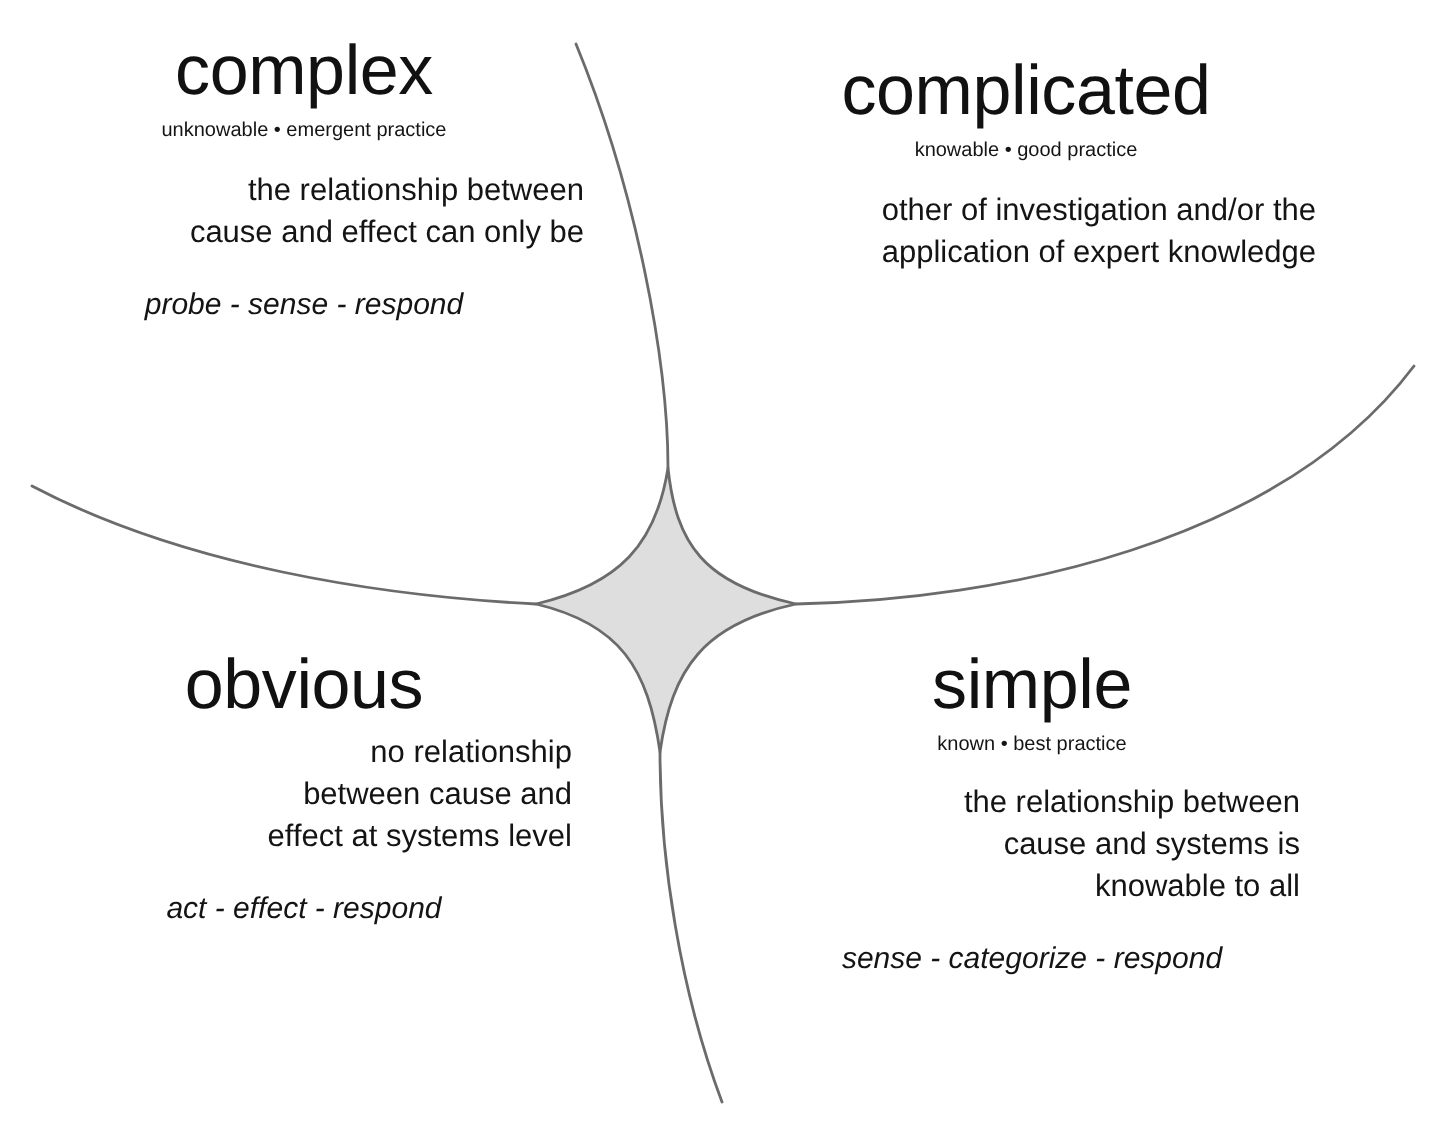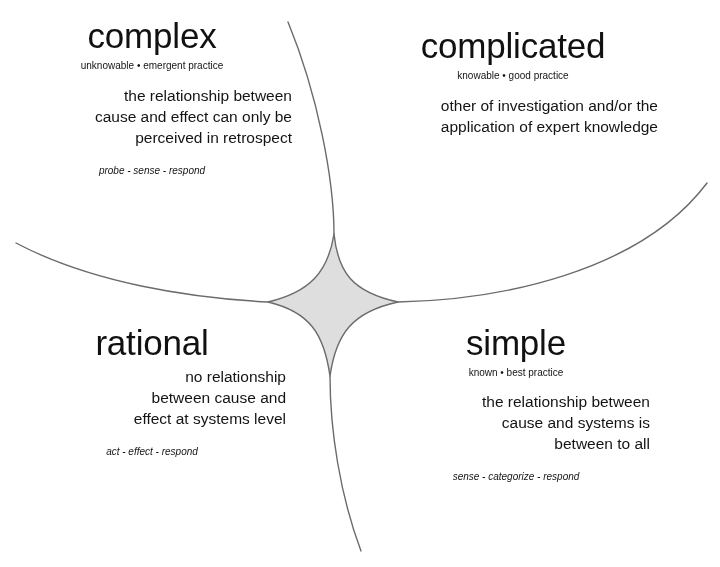--- a/index.html
+++ b/index.html
@@ -53,21 +53,21 @@
   .q-desc {
     font-size: 15.5px;
     font-weight: 400;
     line-height: 1.36;
     color: #141414;
     margin: 0 0 17px 0;
   }
   .q-desc span { display: block; text-align: right; }
 
   .q-action {
-    font-size: 10px;
+    font-size: 15px;
     font-style: italic;
     font-weight: 400;
     line-height: 1.2;
     color: #141414;
     margin: 0;
     white-space: nowrap;
   }
 
   
   #quadrant-complex     { left: 12px;  top: 17px;  width: 280px; }
@@ -97,46 +97,45 @@
 
   <path d="M 398 302 C 500 300, 640 272, 707 183" fill="none" stroke="#6b6b6b" stroke-width="1.4" stroke-linecap="round"></path>
 </svg>
 
 <div class="quadrant" id="quadrant-complex">
   <h2 class="q-title">complex</h2>
   <p class="q-subtitle">unknowable • emergent practice</p>
   <p class="q-desc">
     <span>the relationship between</span>
     <span>cause and effect can only be</span>
-    <span>perceived in retrospect</span>
   </p>
   <p class="q-action">probe - sense - respond</p>
 </div>
 
 <div class="quadrant" id="quadrant-complicated">
   <h2 class="q-title">complicated</h2>
   <p class="q-subtitle">knowable • good practice</p>
   <p class="q-desc">
     <span>other of investigation and/or the</span>
     <span>application of expert knowledge</span>
   </p>
 </div>
 
 <div class="quadrant" id="quadrant-chaotic">
-  <h2 class="q-title">rational</h2>
+  <h2 class="q-title">obvious</h2>
   <p class="q-desc">
     <span>no relationship</span>
     <span>between cause and</span>
     <span>effect at systems level</span>
   </p>
   <p class="q-action">act - effect - respond</p>
 </div>
 
 <div class="quadrant" id="quadrant-simple">
   <h2 class="q-title">simple</h2>
   <p class="q-subtitle">known • best practice</p>
   <p class="q-desc">
     <span>the relationship between</span>
     <span>cause and systems is</span>
-    <span>between to all</span>
+    <span>knowable to all</span>
   </p>
   <p class="q-action">sense - categorize - respond</p>
 </div>
 
 </body></html>

